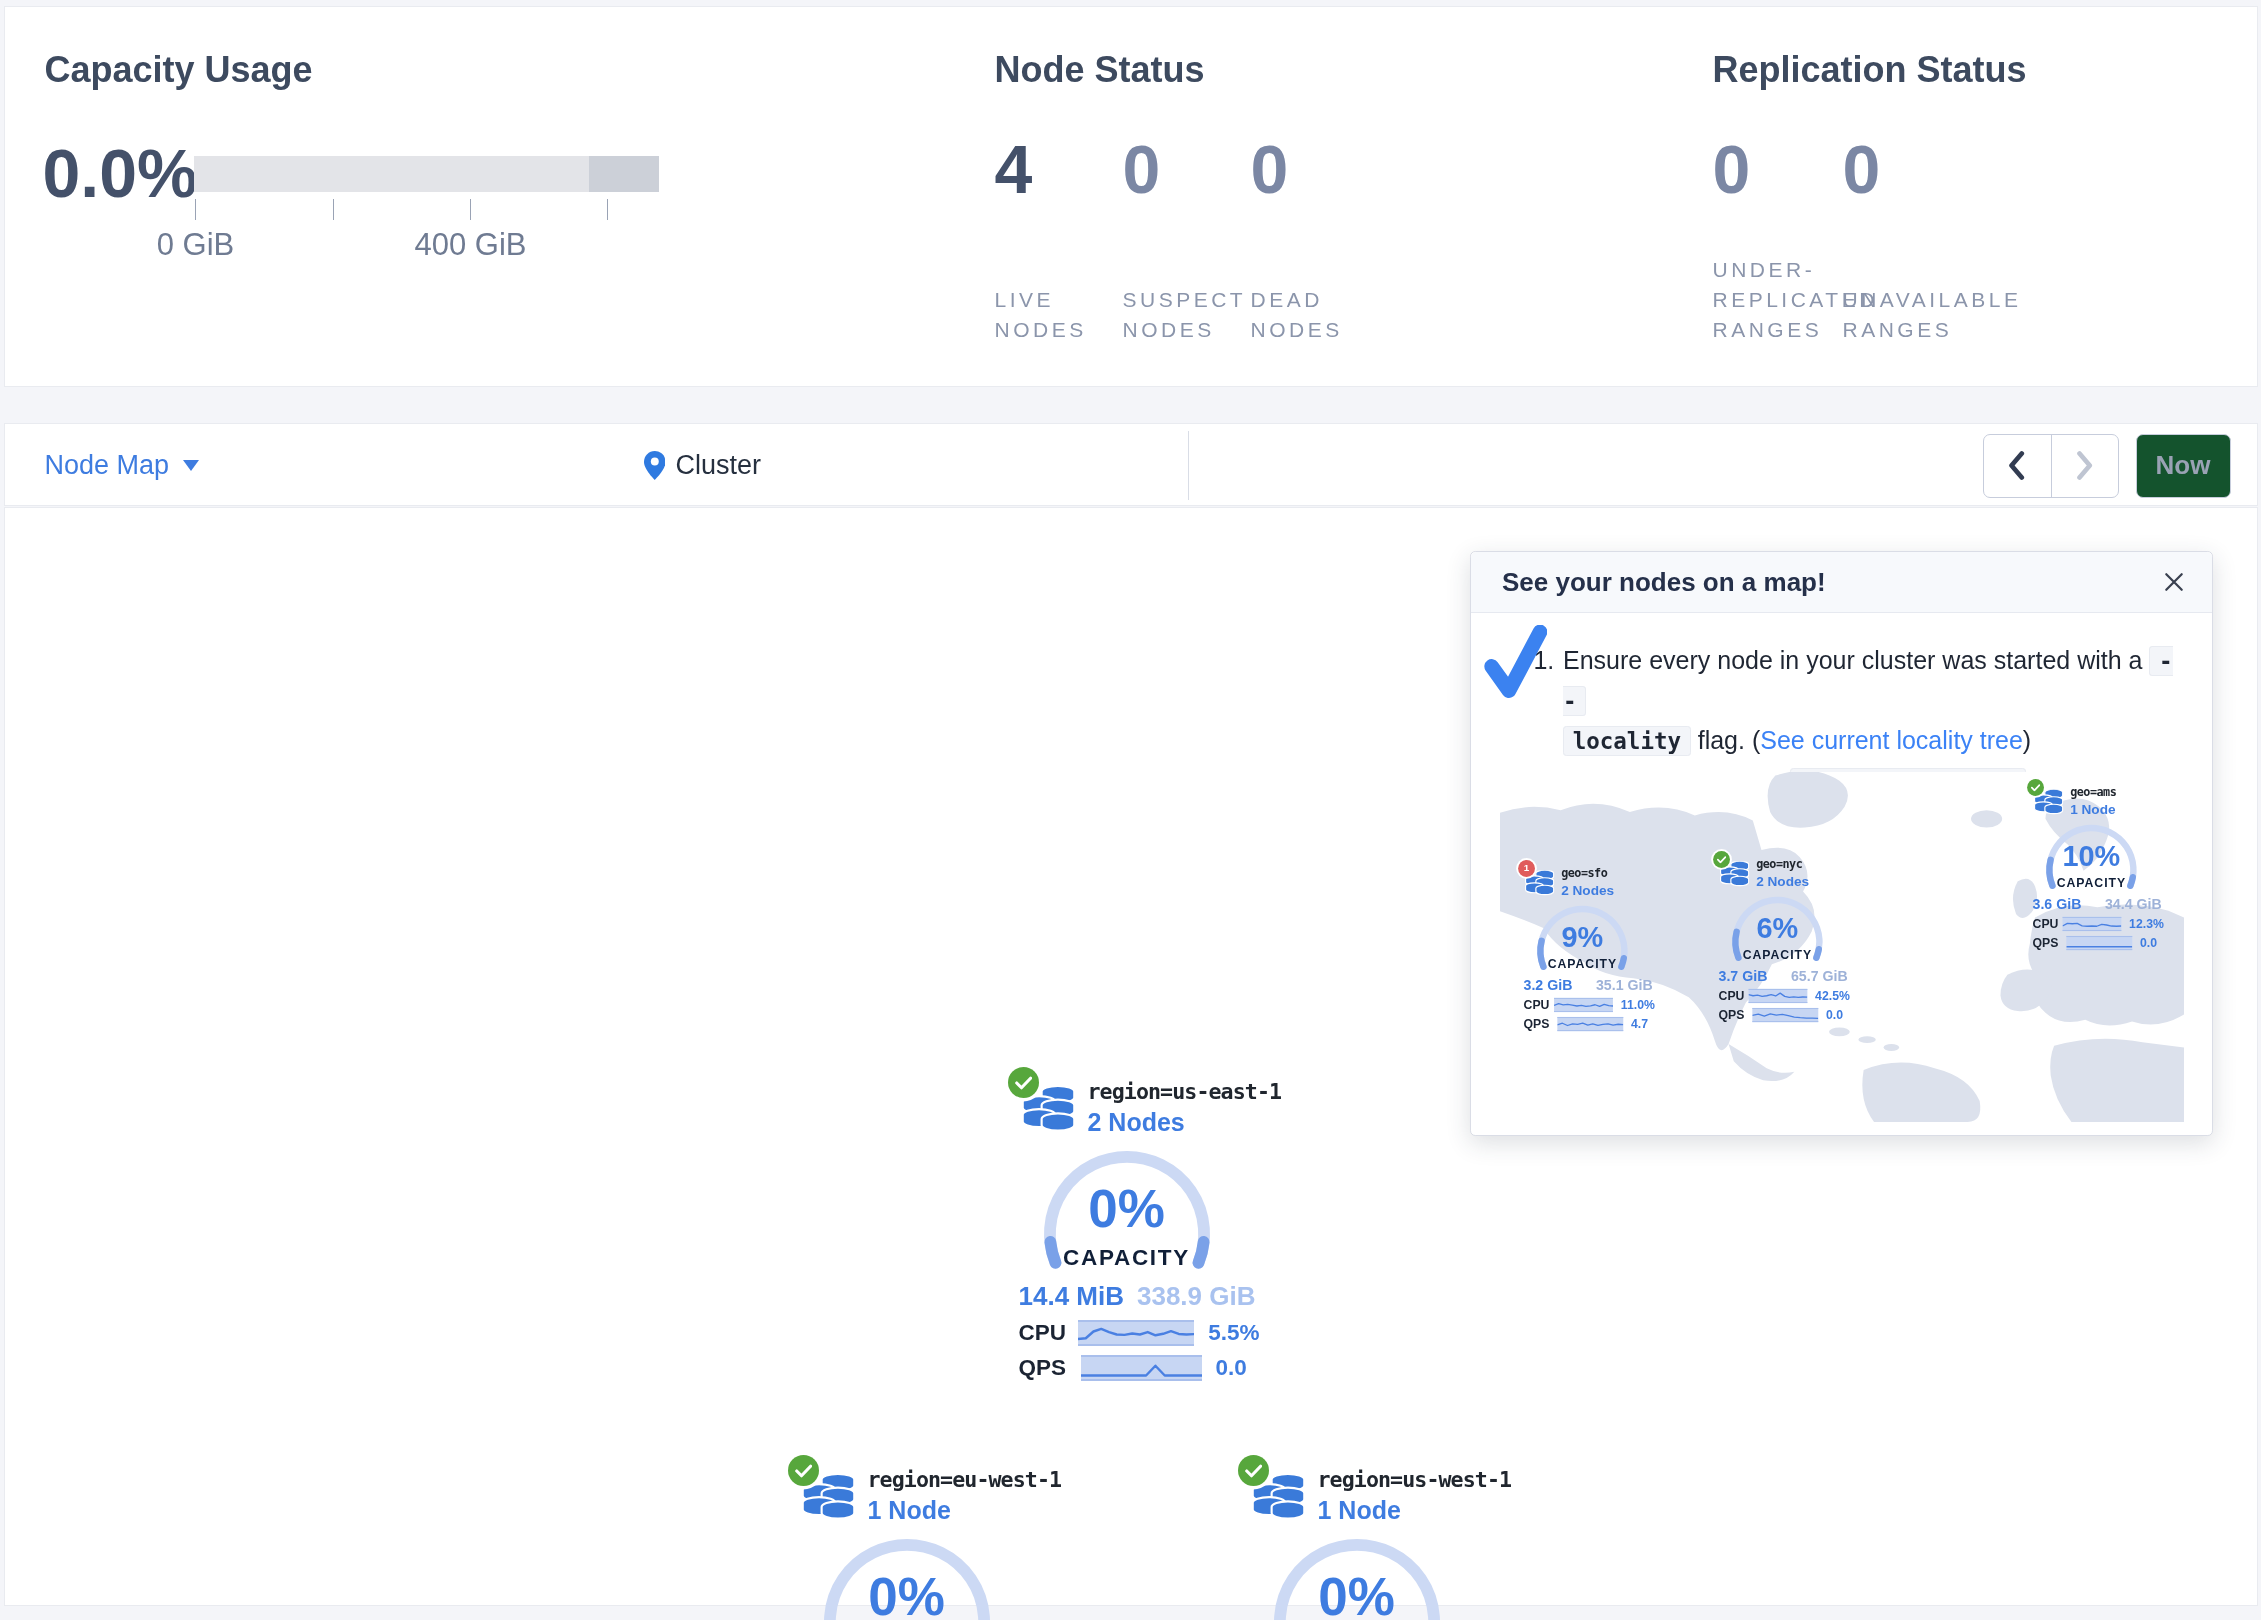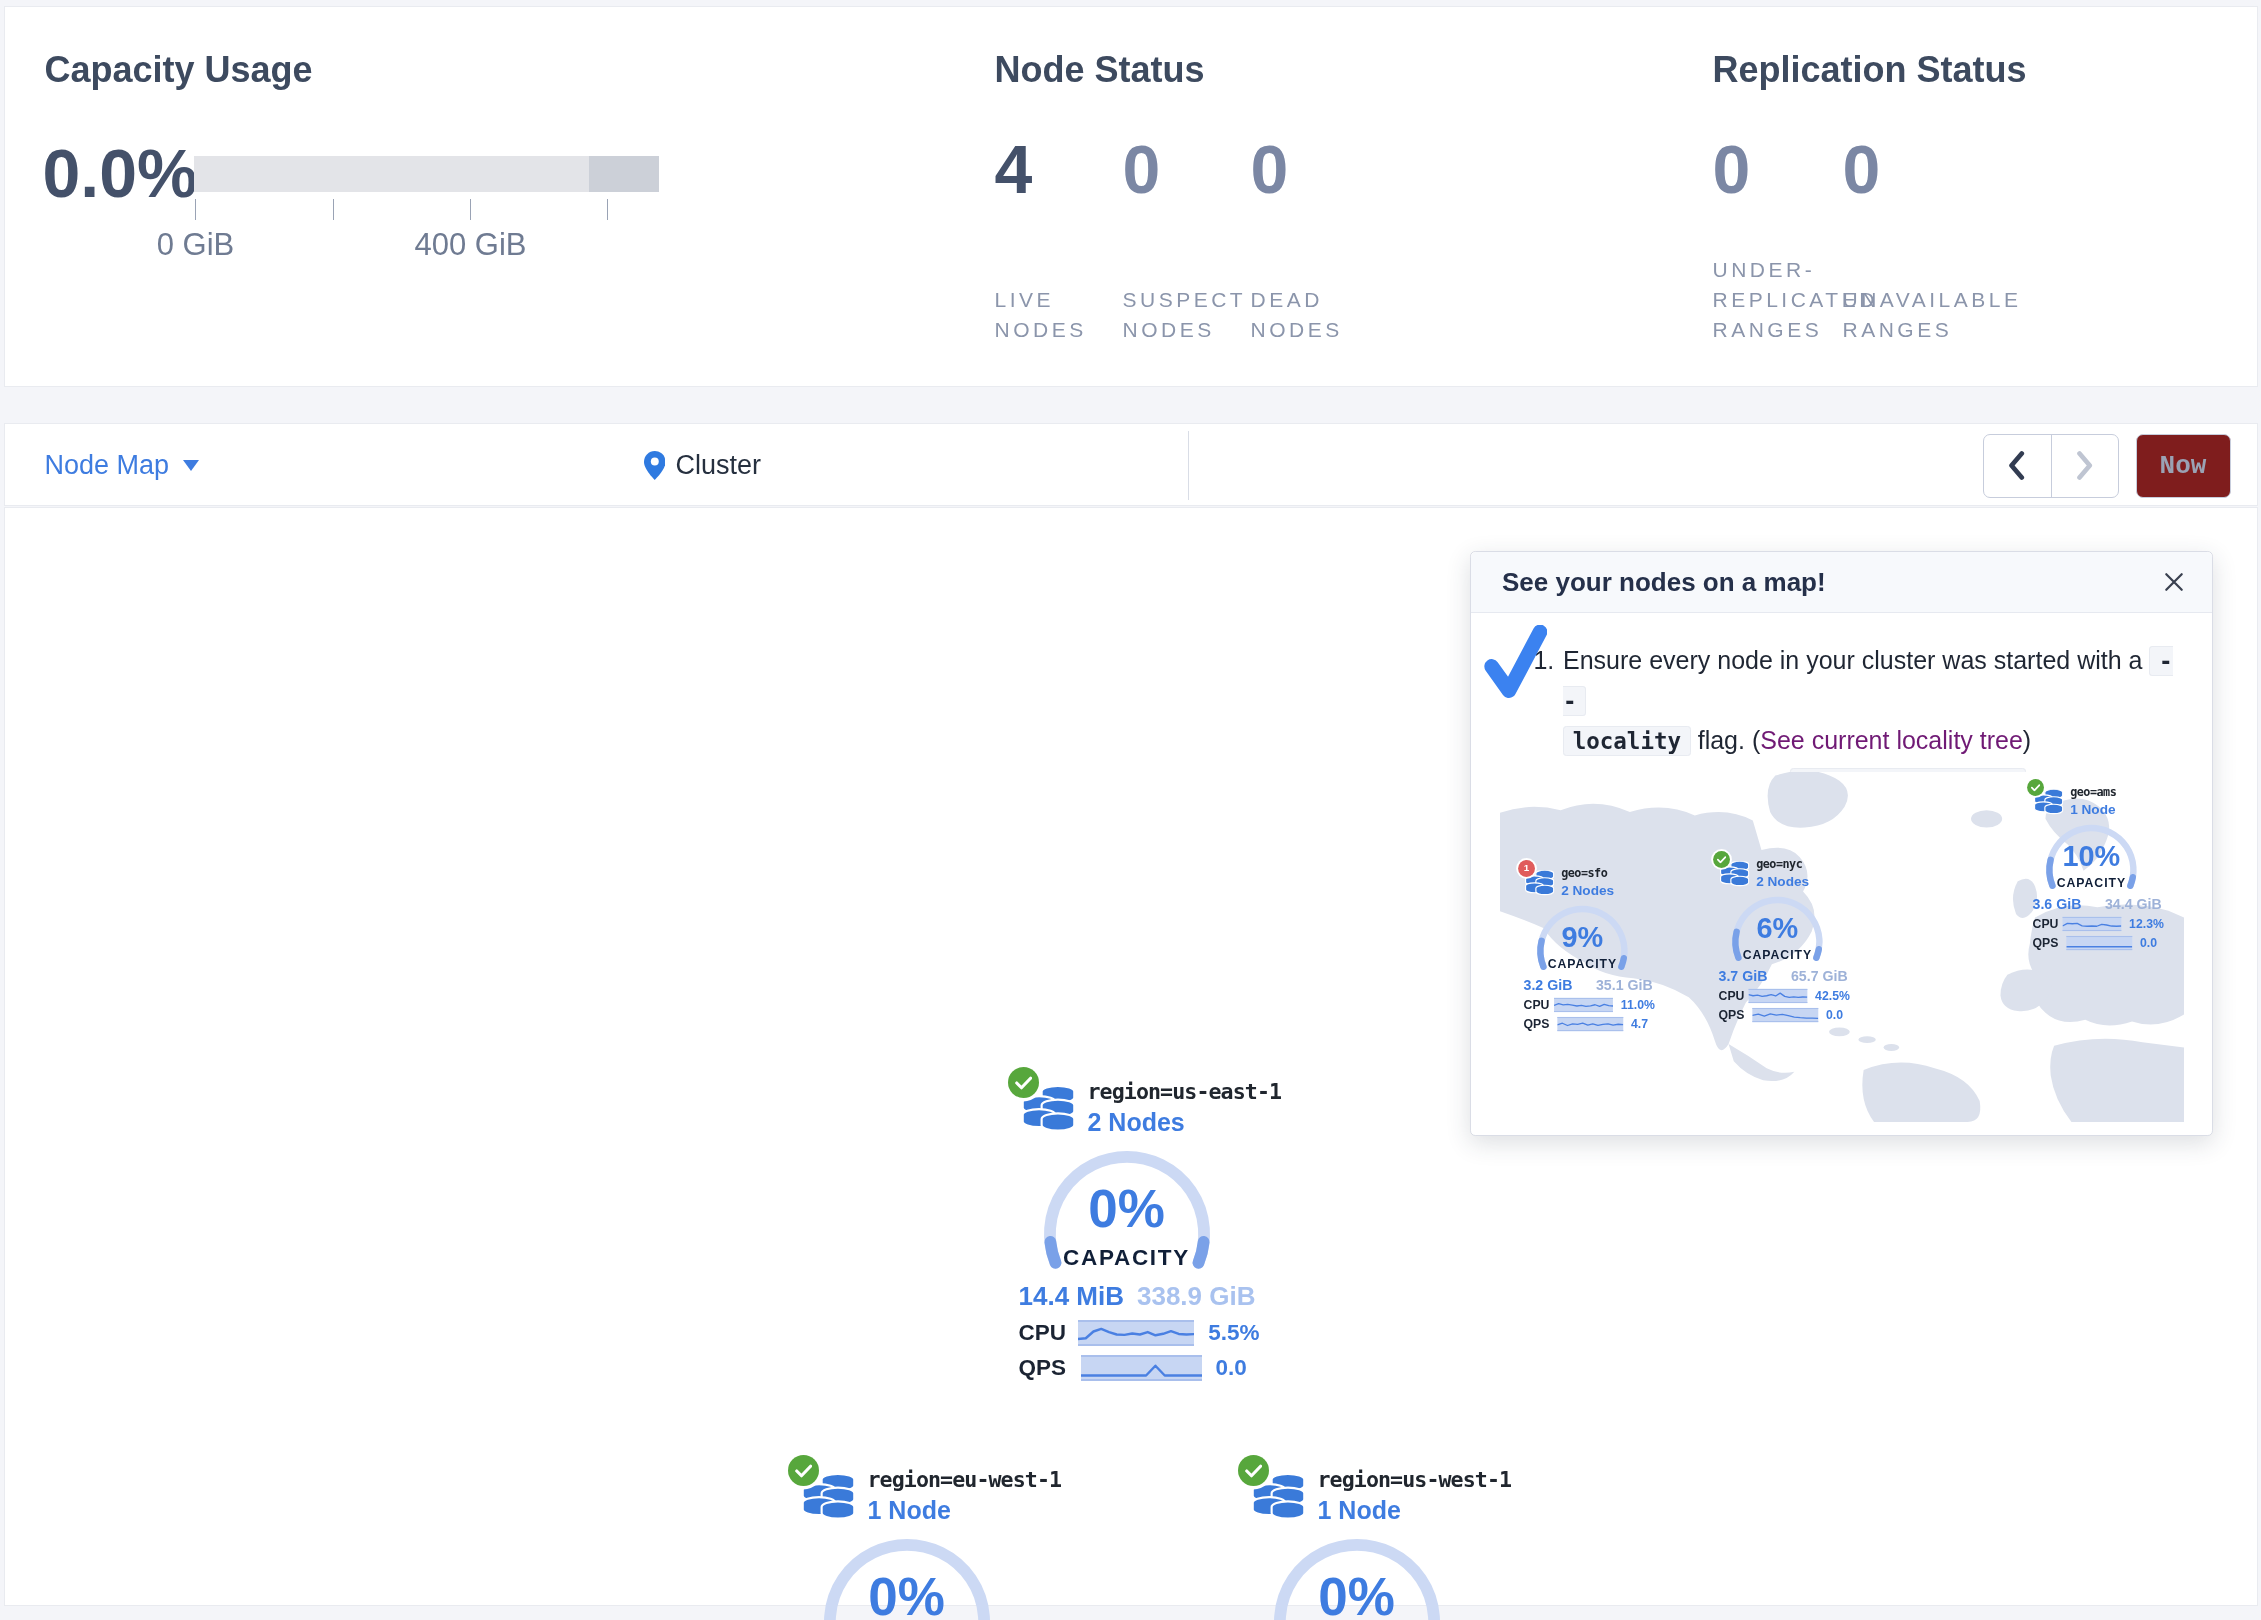--- a/index.html
+++ b/index.html
@@ -45,21 +45,21 @@
   .toolbar-divider { position:absolute; left:1183px; top:7px; width:0.9px; height:69px; background:#d9dde6; }
 
   #time-select { position:absolute; left:1228px; top:13px; width:730px; height:57px; background:#fff; border:1.7px solid #c7cddc; border-radius:7px; display:flex; align-items:center; cursor:pointer; }
   #time-badge { margin-left:12px; width:54px; height:38px; background:#e0e4ee; border-radius:6px; display:flex; align-items:center; justify-content:center; font-size:23.4px; font-weight:700; color:#323c50; }
   #time-label { margin-left:19px; font-size:25px; font-weight:600; color:#242c3c; }
   #time-chevron { margin-left:auto; margin-right:21px; }
 
   #arrow-group { position:absolute; left:1978px; top:9.5px; width:136px; height:64px; border:1.7px solid #c7cddc; border-radius:7px; background:#fff; display:flex; }
   .arrow-btn { width:50%; display:flex; align-items:center; justify-content:center; cursor:pointer; }
   .arrow-btn + .arrow-btn { border-left:1.7px solid #c7cddc; }
-  #now-button { position:absolute; left:2131px; top:9.5px; width:95px; height:64px; border:1.7px solid #c7cddc; border-radius:7px; background:#7f1d1d; display:flex; align-items:center; justify-content:center; font-size:26px; font-weight:700; color:#9aa2b4;font-family:Liberation Mono, monospace; }
+  #now-button { position:absolute; left:2131px; top:9.5px; width:95px; height:64px; border:1.7px solid #c7cddc; border-radius:7px; background:#14532d; display:flex; align-items:center; justify-content:center; font-size:26px; font-weight:700; color:#9aa2b4; }
 
   
   #map-area { left:3.5px; top:507px; width:2254px; height:1099px; }
 
   
   .region-card { position:absolute; width:253px; }
   .rc-header { position:relative; height:83px; }
   .badge { position:absolute; width:31px; height:31px; border-radius:50%; background:#57a73c; box-shadow:0 0 0 3.5px #fff; display:flex; align-items:center; justify-content:center; z-index:2; }
   .badge.warn { background:#e05c5c; }
   .badge .count { color:#fff; font-size:18px; font-weight:700; }
@@ -94,21 +94,21 @@
   #popup-header { height:61px; background:#f7f9fc; border-bottom:0.9px solid #e6e9f0; border-radius:5.2px 5.2px 0 0; display:flex; align-items:center; padding:0 26px 0 31px; }
   #popup-title { font-size:26px; font-weight:700; color:#25304a; }
   #popup-link { margin-left:24px; font-size:26px; color:#3c83f0; cursor:pointer; }
   #popup-close { margin-left:auto; cursor:pointer; display:flex; }
   #big-check { position:absolute; left:12px; top:73px; z-index:2; }
   #popup-steps { margin:28px 31px 0 55px; font-size:25px; color:#1f2633; line-height:39px; }
   .step { display:flex; margin-bottom:1.7px; }
   .step-marker { width:37px; text-align:right; padding-right:8.7px; flex:none; }
   .step-text { width:619px; }
   .step-text code { font-family:"DejaVu Sans Mono","Liberation Mono",monospace; font-size:22.5px; font-weight:700; background:#f3f5f9; border:0.9px solid #e8ebf1; border-radius:3.5px; padding:0.9px 8.7px; }
-  .step-link { color:#701a75; cursor:pointer; }
+  .step-link { color:#3b82f6; cursor:pointer; }
   #mini-map { position:absolute; left:29px; top:220px; width:684px; height:350px; overflow:hidden; background:#fff; }
   #mini-map svg.land { position:absolute; inset:0; }
   .mini-sfo { left:17.3px;  top:88px; }
   .mini-nyc { left:212px; top:79px; }
   .mini-ams { left:526px; top:7px; }
   .mini-pos { position:absolute; }
 </style>
 </head>
 <body>
 

